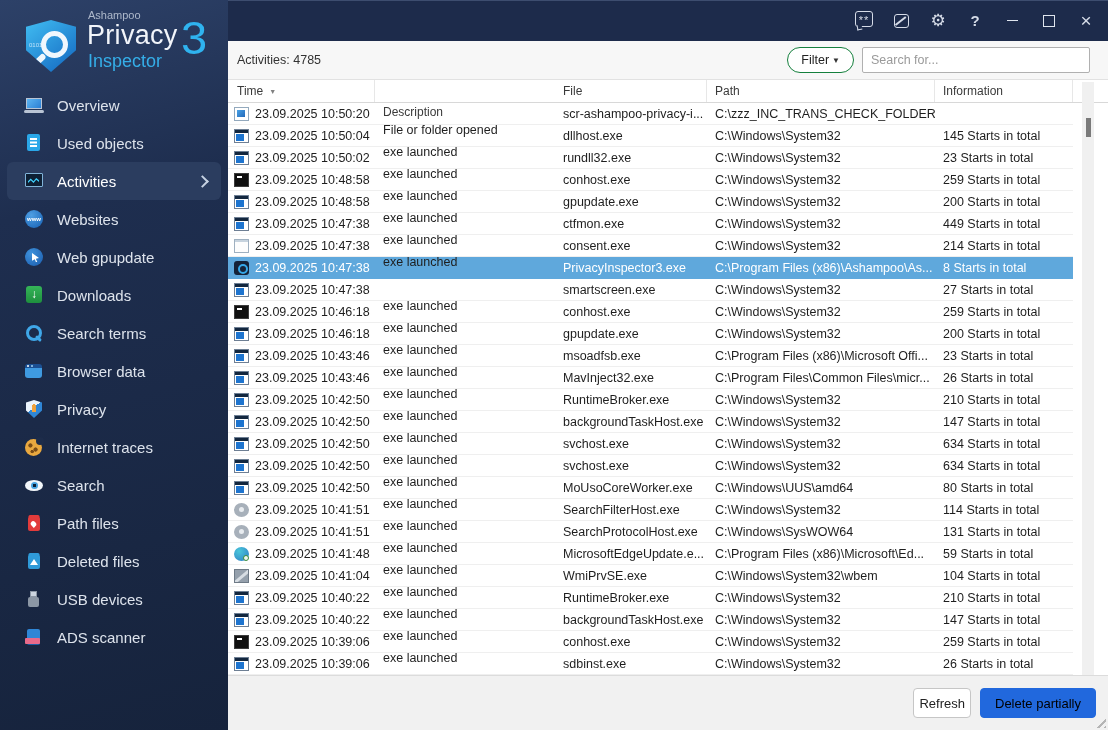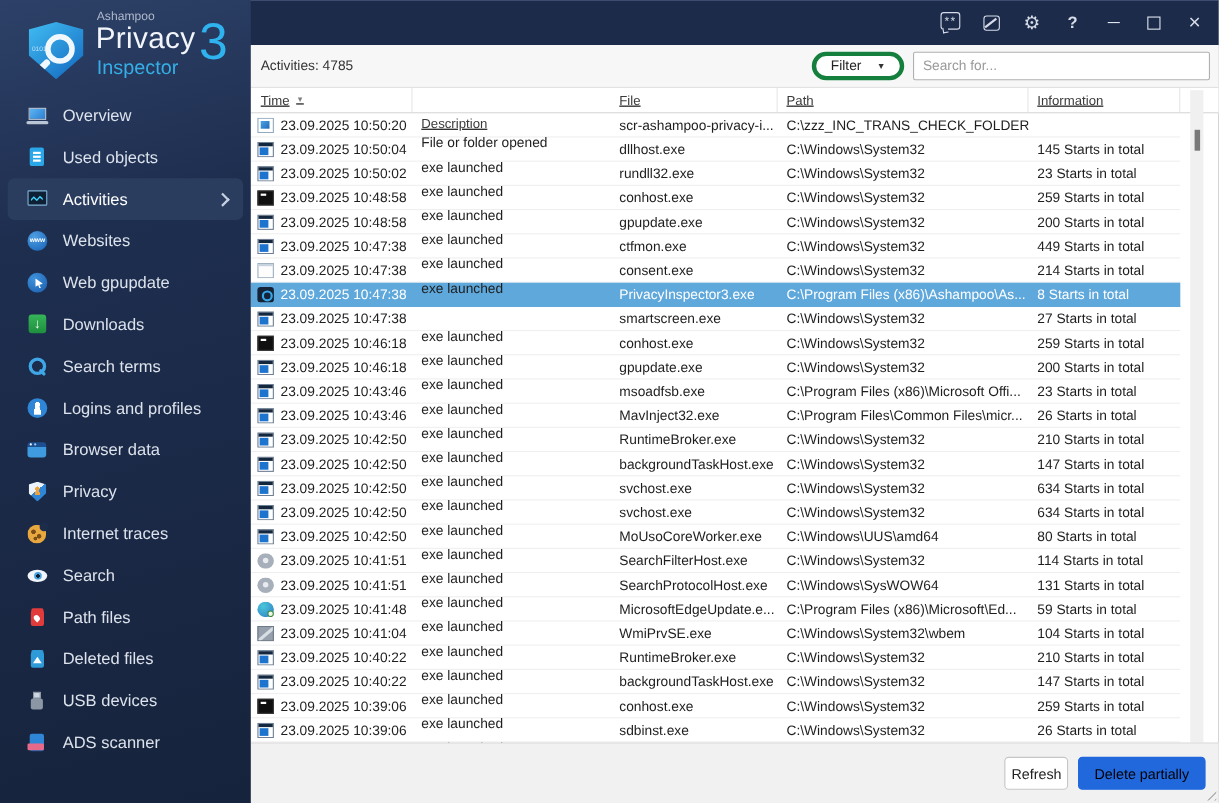--- a/index.html
+++ b/index.html
@@ -116,30 +116,30 @@
     background:#cdd6e0;border:1px solid #8c97a5;box-sizing:border-box;}
   .si-usb-devices::after{content:"";position:absolute;left:4px;top:8px;width:11px;height:10px;border-radius:2px;
     background:#8c97a5;}
   .si-ads-scanner::before{content:"";position:absolute;left:3px;top:2px;width:13px;height:16px;border-radius:2px;
     background:linear-gradient(180deg,#2f86d6 0 60%,#1b5ea6 60%);}
   .si-ads-scanner::after{content:"";position:absolute;left:1px;top:11px;width:15px;height:6px;border-radius:1px;
     background:#e86a8a;}
   
   .main{position:absolute;left:228px;top:41px;right:0;bottom:0;background:#fff;}
   .toolbar{height:39px;background:#f7f7f7;border-bottom:1px solid #e2e2e2;display:flex;align-items:center;
-    padding:0 8px 0 9px;box-sizing:border-box;}
+    padding:0 18px 0 9px;box-sizing:border-box;}
   .count{font-size:12.5px;color:#333;}
   .filter-btn{margin-left:auto;margin-right:8px;height:26px;padding:0 13px;background:#fff;
-    border:4px solid #15803d;border-radius:13px;font-size:12.5px;color:#222;display:flex;align-items:center;
-    gap:14px;font-family:inherit;cursor:pointer;}
+    border:1px solid #15803d;border-radius:13px;font-size:12.5px;color:#222;display:flex;align-items:center;
+    gap:3px;font-family:inherit;cursor:pointer;}
   .caret{font-size:8px;color:#333;}
-  .search{width:270px;height:26px;border:1px solid #b0b0b0;border-radius:2px;padding:0 8px;font-size:12.5px;
+  .search{width:228px;height:26px;border:1px solid #b0b0b0;border-radius:2px;padding:0 8px;font-size:12.5px;
     color:#701a75;box-sizing:border-box;font-family:inherit;outline:none;}
   .search::placeholder{color:#9a9a9a;}
-  .thead{height:23px;display:flex;border-bottom:1px solid #d8d8d8;box-sizing:border-box;background:#fff;text-decoration:underline;}
+  .thead{height:23px;display:flex;border-bottom:1px solid #d8d8d8;box-sizing:border-box;background:#fff;}
   .hcell{display:flex;align-items:center;font-size:12px;color:#3a3a3a;box-sizing:border-box;
     border-right:1px solid #e7e7e7;padding-left:8px;gap:6px;cursor:pointer;}
   .c0{width:147px;padding-left:9px;}.c1{width:180px;margin-top:32px;}.c2{width:152px;}.c3{width:228px;}.c4{width:138px;}
   .sort{font-size:7px;color:#808080;}
   .tbody{width:845px;}
   .trow{height:22px;display:flex;align-items:center;border-bottom:1px solid #efefef;box-sizing:border-box;
     font-size:12.5px;color:#1e1e1e;cursor:default;}
   .trow.selected{background:#5fa8dc;color:#fff;border-bottom-color:#5fa8dc;}
   .cell{box-sizing:border-box;padding-left:8px;white-space:nowrap;overflow:hidden;}
   .cell-time{display:flex;align-items:center;gap:6px;padding-left:6px;}
@@ -233,24 +233,20 @@
         </div>
         <div class="side-item">
           <span class="si si-downloads"></span>
           <span class="side-label">Downloads</span>
         </div>
         <div class="side-item">
           <span class="si si-search-terms"></span>
           <span class="side-label">Search terms</span>
         </div>
         <div class="side-item">
-          <span class="si si-logins-and-profiles"></span>
-          <span class="side-label">Logins and profiles</span>
-        </div>
-        <div class="side-item">
           <span class="si si-browser-data"></span>
           <span class="side-label">Browser data</span>
         </div>
         <div class="side-item">
           <span class="si si-privacy"></span>
           <span class="side-label">Privacy</span>
         </div>
         <div class="side-item">
           <span class="si si-internet-traces"></span>
           <span class="side-label">Internet traces</span>

